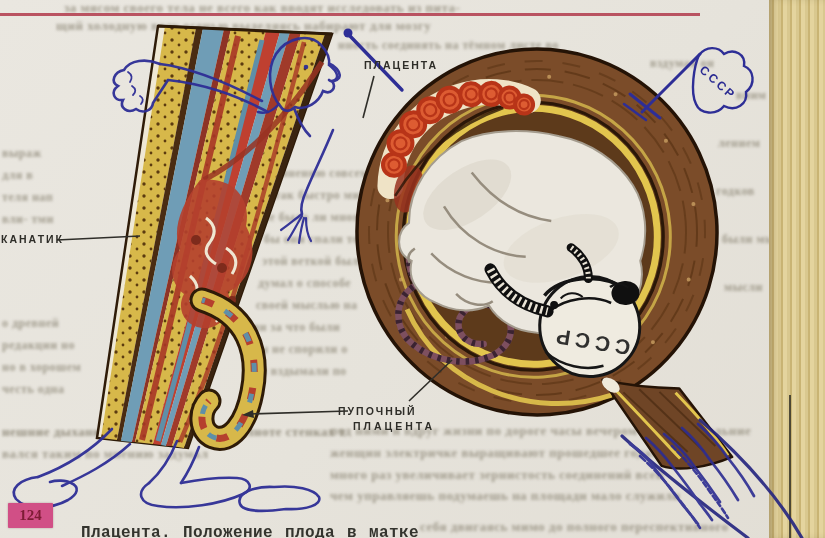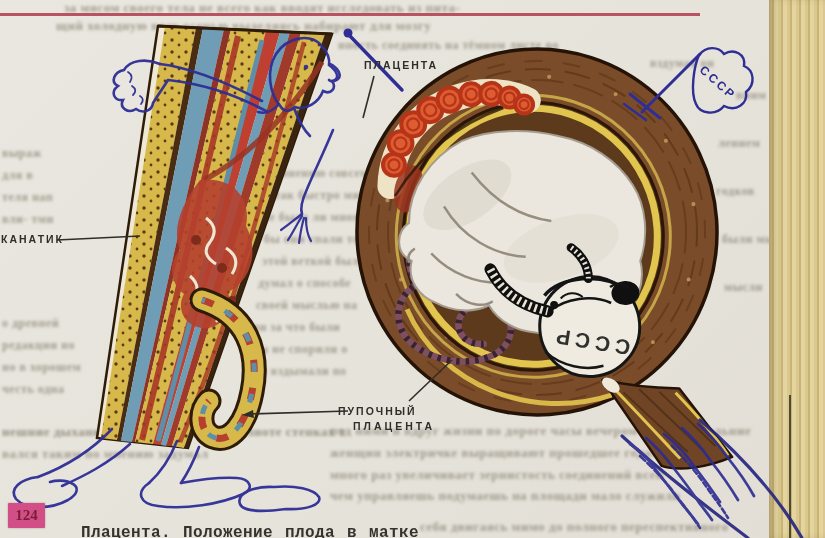--- a/index.html
+++ b/index.html
@@ -19,21 +19,21 @@
   #lbl-umb2{letter-spacing:3px;}
   #top-rule{position:absolute;left:0;top:13px;width:700px;height:2.5px;background:#b23a4c;opacity:.85;filter:blur(.4px);}
   #page-edge{
     position:absolute;left:769px;top:0;width:56px;height:538px;
     background:repeating-linear-gradient(90deg,#d9c88f 0 3px,#c9b474 3px 5px,#e4d49e 5px 9px);
     box-shadow:inset 7px 0 9px -4px rgba(120,100,60,.5);
   }
   #edge-crack{position:absolute;left:789px;top:395px;width:2px;height:143px;background:#2e2c24;opacity:.8;filter:blur(.4px);}
   #fig-svg{position:absolute;left:0;top:0;}
   #caption-num{
-    position:absolute;left:8px;top:503px;width:37px;height:25px;background:#d14f86;
+    position:absolute;left:8px;top:503px;width:45px;height:25px;background:#d14f86;
     color:#7e1c35;font-family:"Liberation Serif",serif;font-weight:bold;font-size:15px;
     display:flex;align-items:center;justify-content:center;border-radius:1px;
     box-shadow:0 0 2px rgba(100,20,50,.4);
   }
   #caption-text{
     position:absolute;left:65px;top:524px;
     font-family:Liberation Mono, monospace;font-weight:bold;font-size:16px;color:#34342e;
     letter-spacing:.4px;word-spacing:2px;white-space:nowrap;margin-left:16px;
   }
 </style>

